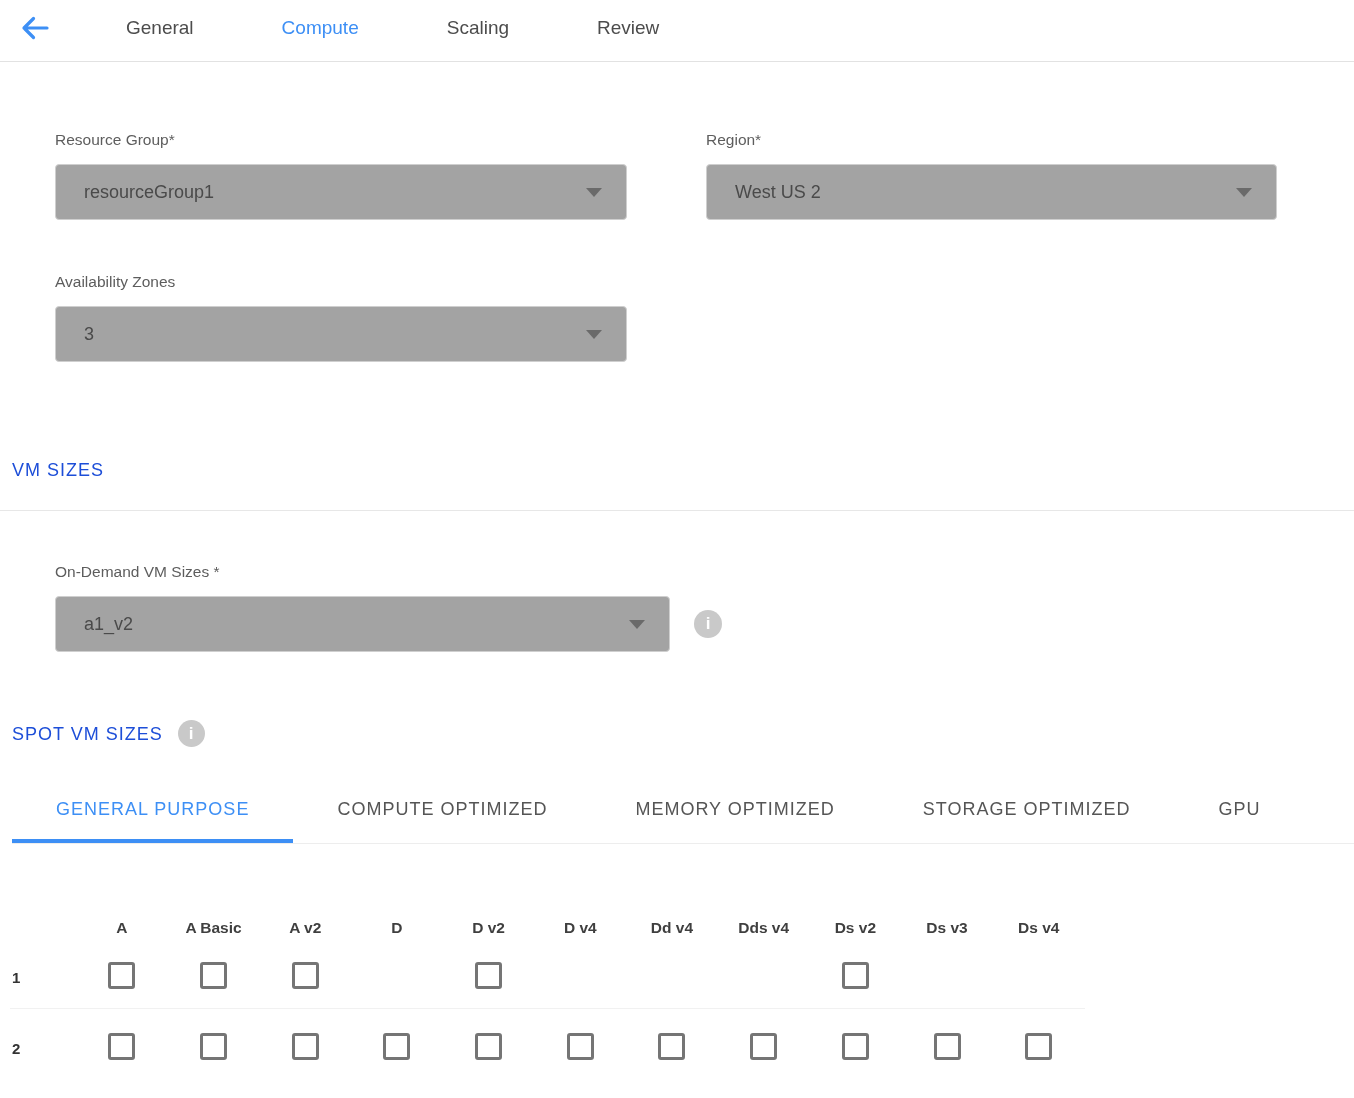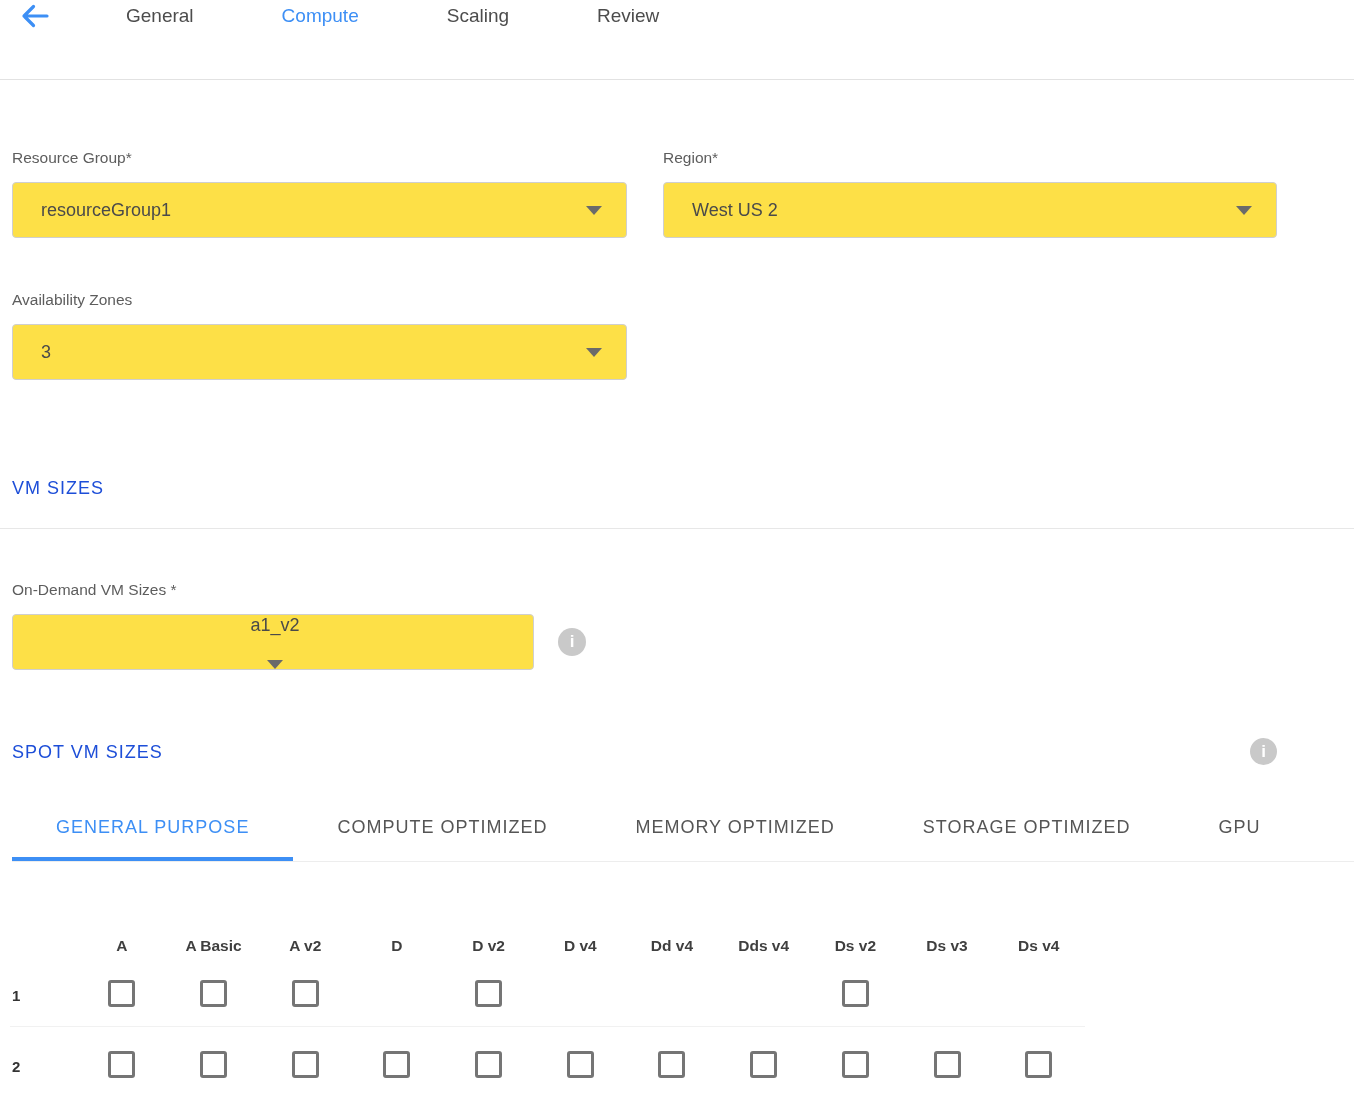--- a/index.html
+++ b/index.html
@@ -9,25 +9,25 @@
     background: #ffffff;
     font-family: "Liberation Sans", sans-serif;
     color: #4a4a4a;
     overflow: hidden;
     position: relative;
   }
   :root { --accent: #3d8ff5; }
 
   
   .topnav {
-    height: 80px;
+    height: 62px;
     border-bottom: 1px solid #e2e2e2;
     display: flex;
     align-items: flex-start;
-    padding-top: 2px;
+    padding-top: 14px;
   }
   .back-btn {
     margin-left: 18px;
     width: 32px; height: 28px;
     display: flex; align-items: center; justify-content: center;
     cursor: pointer;
   }
   .top-tabs { display: flex; margin-left: 32px; }
   .top-tab {
     padding: 0 44px;
@@ -41,32 +41,32 @@
 
   
   .content { padding-left: 12px; padding-right: 77px; }
 
   .form-grid {
     display: grid;
     grid-template-columns: 615px 614px;
     column-gap: 36px;
     margin-top: 68px;
   }
-  .field { margin-bottom: 52px; }
+  .field { margin-bottom: 52px; margin-left: 43px; }
   .field-label {
     font-size: 15.5px;
     line-height: 19px;
     color: #5d5d5d;
     margin-bottom: 15px;
   }
   .select {
     height: 56px;
     border: 1px solid #cfcfcf;
     border-radius: 4px;
-    background: #fde047;
+    background: #a3a3a3;
     display: flex;
     align-items: center;
     justify-content: space-between;
     padding: 0 24px 0 28px;
     cursor: pointer;
   }
   .select-value { font-size: 18px; color: #4a4a4a; }
   .caret {
     width: 0; height: 0;
     border-left: 8px solid transparent;
@@ -80,41 +80,40 @@
     color: #1d4ed8;
     letter-spacing: 1px;
     font-weight: normal;
     margin: 0;
   }
   .vm-heading { margin-top: 46px; }
   .full-divider { height: 1px; background: #e7e7e7; width: 100%; margin-top: 30px; }
 
   .on-demand-field { margin-top: 51px; }
   .on-demand-row { display: flex; align-items: center; }
-  .on-demand-row .select { width: 522px; flex-direction: column; }
+  .on-demand-row .select { width: 615px; }
 
   .info-icon {
     width: 28px; height: 28px;
     border-radius: 50%;
     background: #c9c9c9;
     color: #ffffff;
     font-size: 17px;
     font-weight: bold;
     display: inline-flex;
     align-items: center;
     justify-content: center;
     flex: 0 0 auto;
   }
   .on-demand-row .info-icon { margin-left: 24px; }
 
   .spot-heading-row {
     margin-top: 68px;
     display: flex;
     align-items: center;
-    justify-content: space-between;
   }
   .spot-heading-row .info-icon { margin-left: 15px; width: 27px; height: 27px; }
 
   
   .spot-tabs {
     display: flex;
     margin-top: 38px;
     margin-left: 12px;
     border-bottom: 1px solid #ededed;
     white-space: nowrap;

